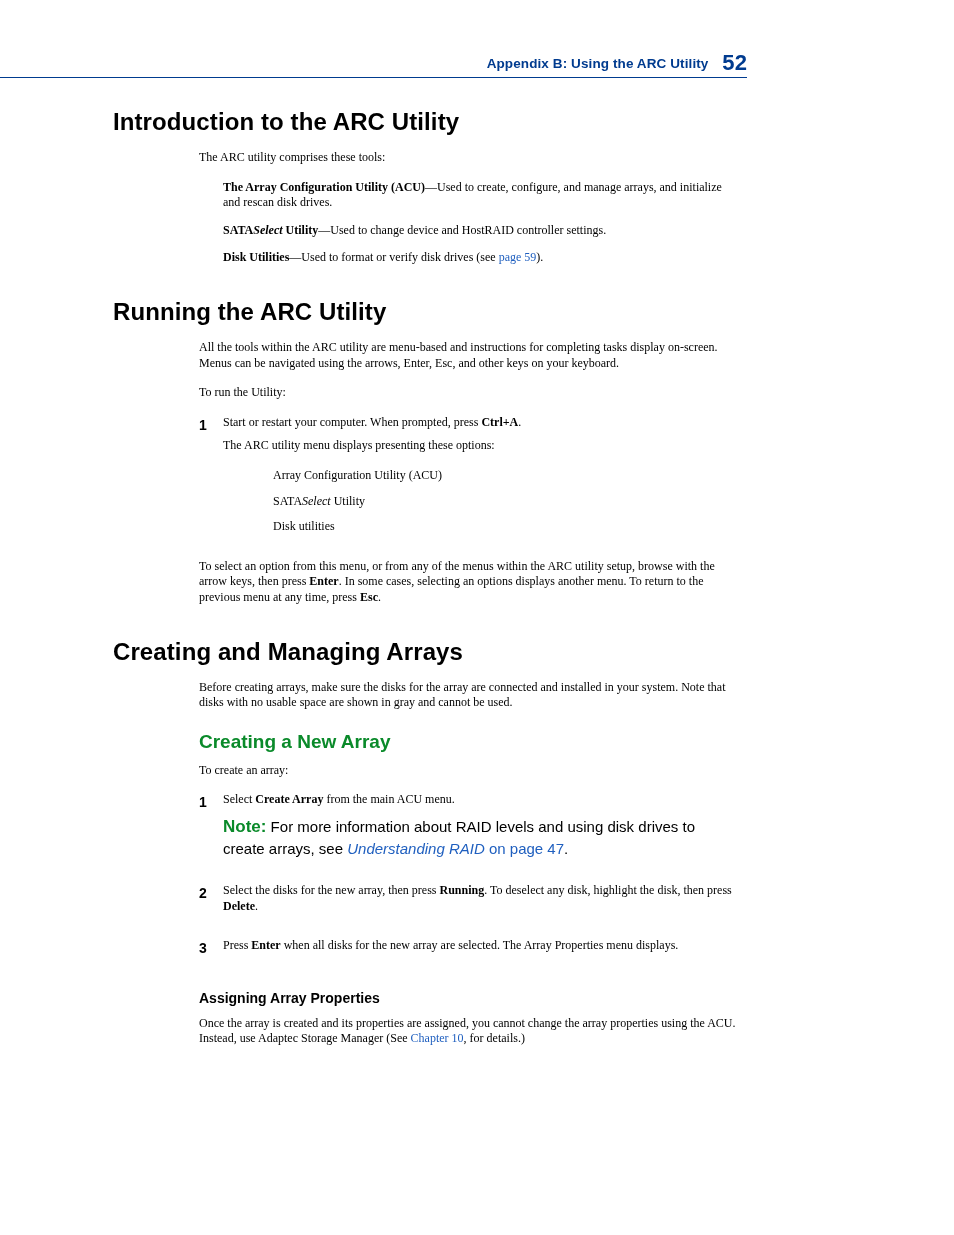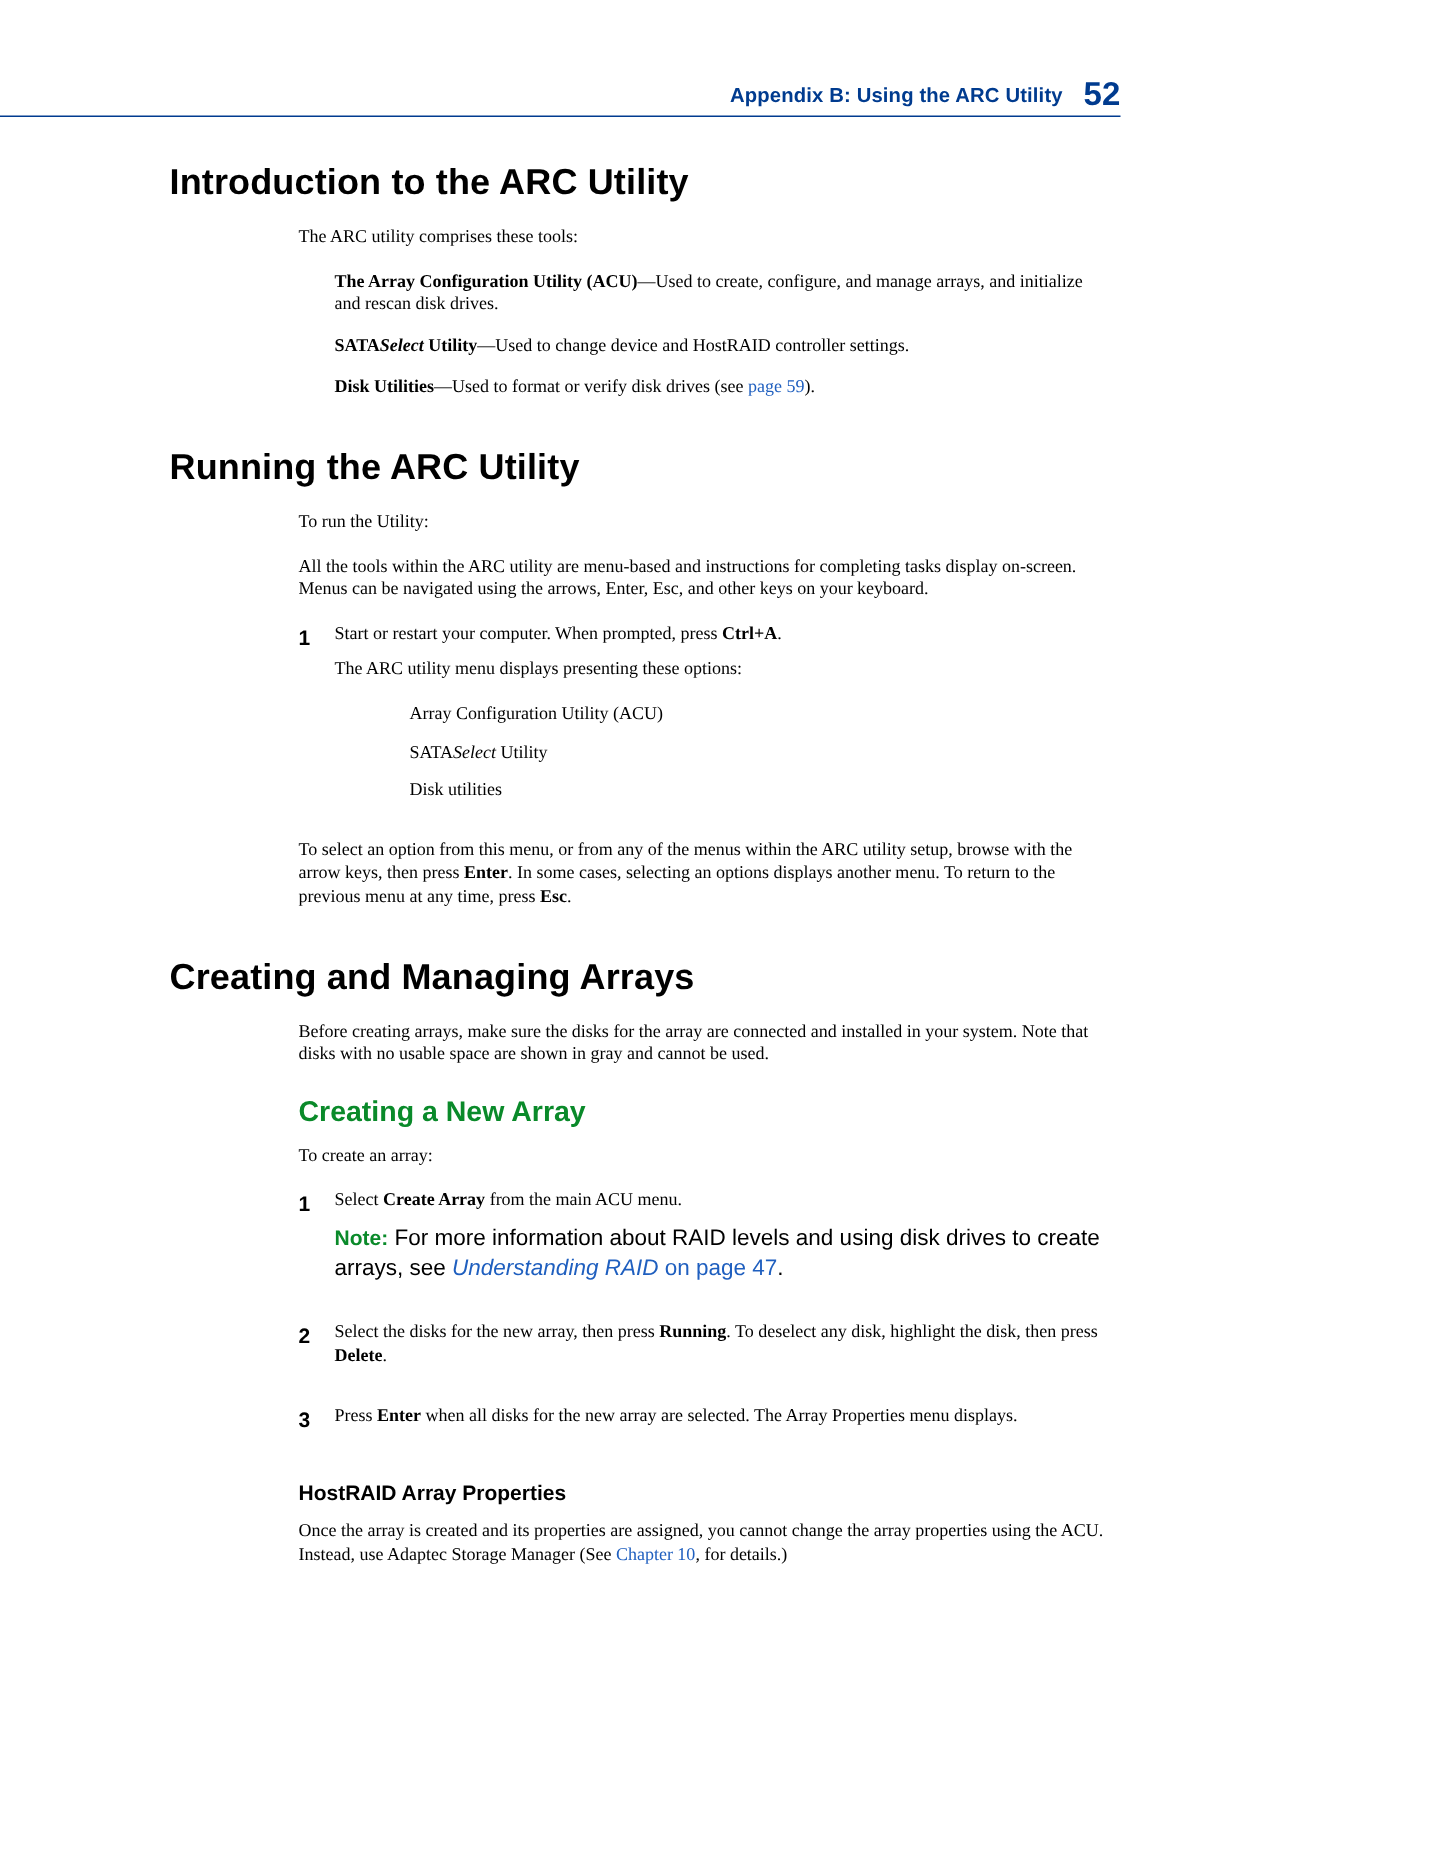--- a/index.html
+++ b/index.html
@@ -113,21 +113,21 @@
   }
   .bold { font-weight: 700; }
   .ital { font-style: italic; }
   .bolditalic-serif { font-weight: 700; font-style: italic; }
   .link { color: #1f5fbf; }
   .link-ital { color: #1f5fbf; font-style: italic; }
   .note-label {
     font-family: "Helvetica Neue", Helvetica, Arial, sans-serif;
     font-weight: 700;
     color: #0a8a2a;
-    font-size: 14px;
+    font-size: 17px;
   }
   .note-body {
     font-family: "Helvetica Neue", Helvetica, Arial, sans-serif;
     font-size: 15px;
     line-height: 1.35;
   }
   .section-gap { margin-top: 32px; }
 </style>
 </head>
 <body>
@@ -154,22 +154,22 @@
           <span class="bold">SATA</span><span class="bolditalic-serif">Select</span><span class="bold"> Utility</span><span>—Used to change device and HostRAID controller settings.</span>
         </div>
         <div class="p">
           <span class="bold">Disk Utilities</span><span>—Used to format or verify disk drives (see </span><span class="link">page 59</span><span>).</span>
         </div>
       </div>
     </div>
 
     <div class="h1 section-gap">Running the ARC Utility</div>
     <div class="body-indent">
+      <div class="p">All the tools within the ARC utility are menu-based and instructions for completing tasks display on-screen. Menus can be navigated using the arrows, Enter, Esc, and other keys on your keyboard.</div>
       <div class="p">To run the Utility:</div>
-      <div class="p">All the tools within the ARC utility are menu-based and instructions for completing tasks display on-screen. Menus can be navigated using the arrows, Enter, Esc, and other keys on your keyboard.</div>
 
       <div class="numlist">
         <div class="numrow">
           <div class="num">1</div>
           <div class="txt">
             <div class="p p-tight">
               <span>Start or restart your computer. When prompted, press </span><span class="bold">Ctrl+A</span><span>.</span>
             </div>
             <div class="p">The ARC utility menu displays presenting these options:</div>
             <div class="sub-bullets">
@@ -222,21 +222,21 @@
           <div class="num">3</div>
           <div class="txt">
             <div class="p">
               <span>Press </span><span class="bold">Enter</span><span> when all disks for the new array are selected. The Array Properties menu displays.</span>
             </div>
           </div>
         </div>
 
       </div>
 
-      <div class="h3-black">HostRAID Array Properties</div>
+      <div class="h3-black">Assigning Array Properties</div>
       <div class="p">
         <span>Once the array is created and its properties are assigned, you cannot change the array properties using the ACU. Instead, use Adaptec Storage Manager (See </span><span class="link">Chapter 10</span><span>, for details.)</span>
       </div>
 
     </div>
 
   </div>
 </div>
 
 </body></html>

